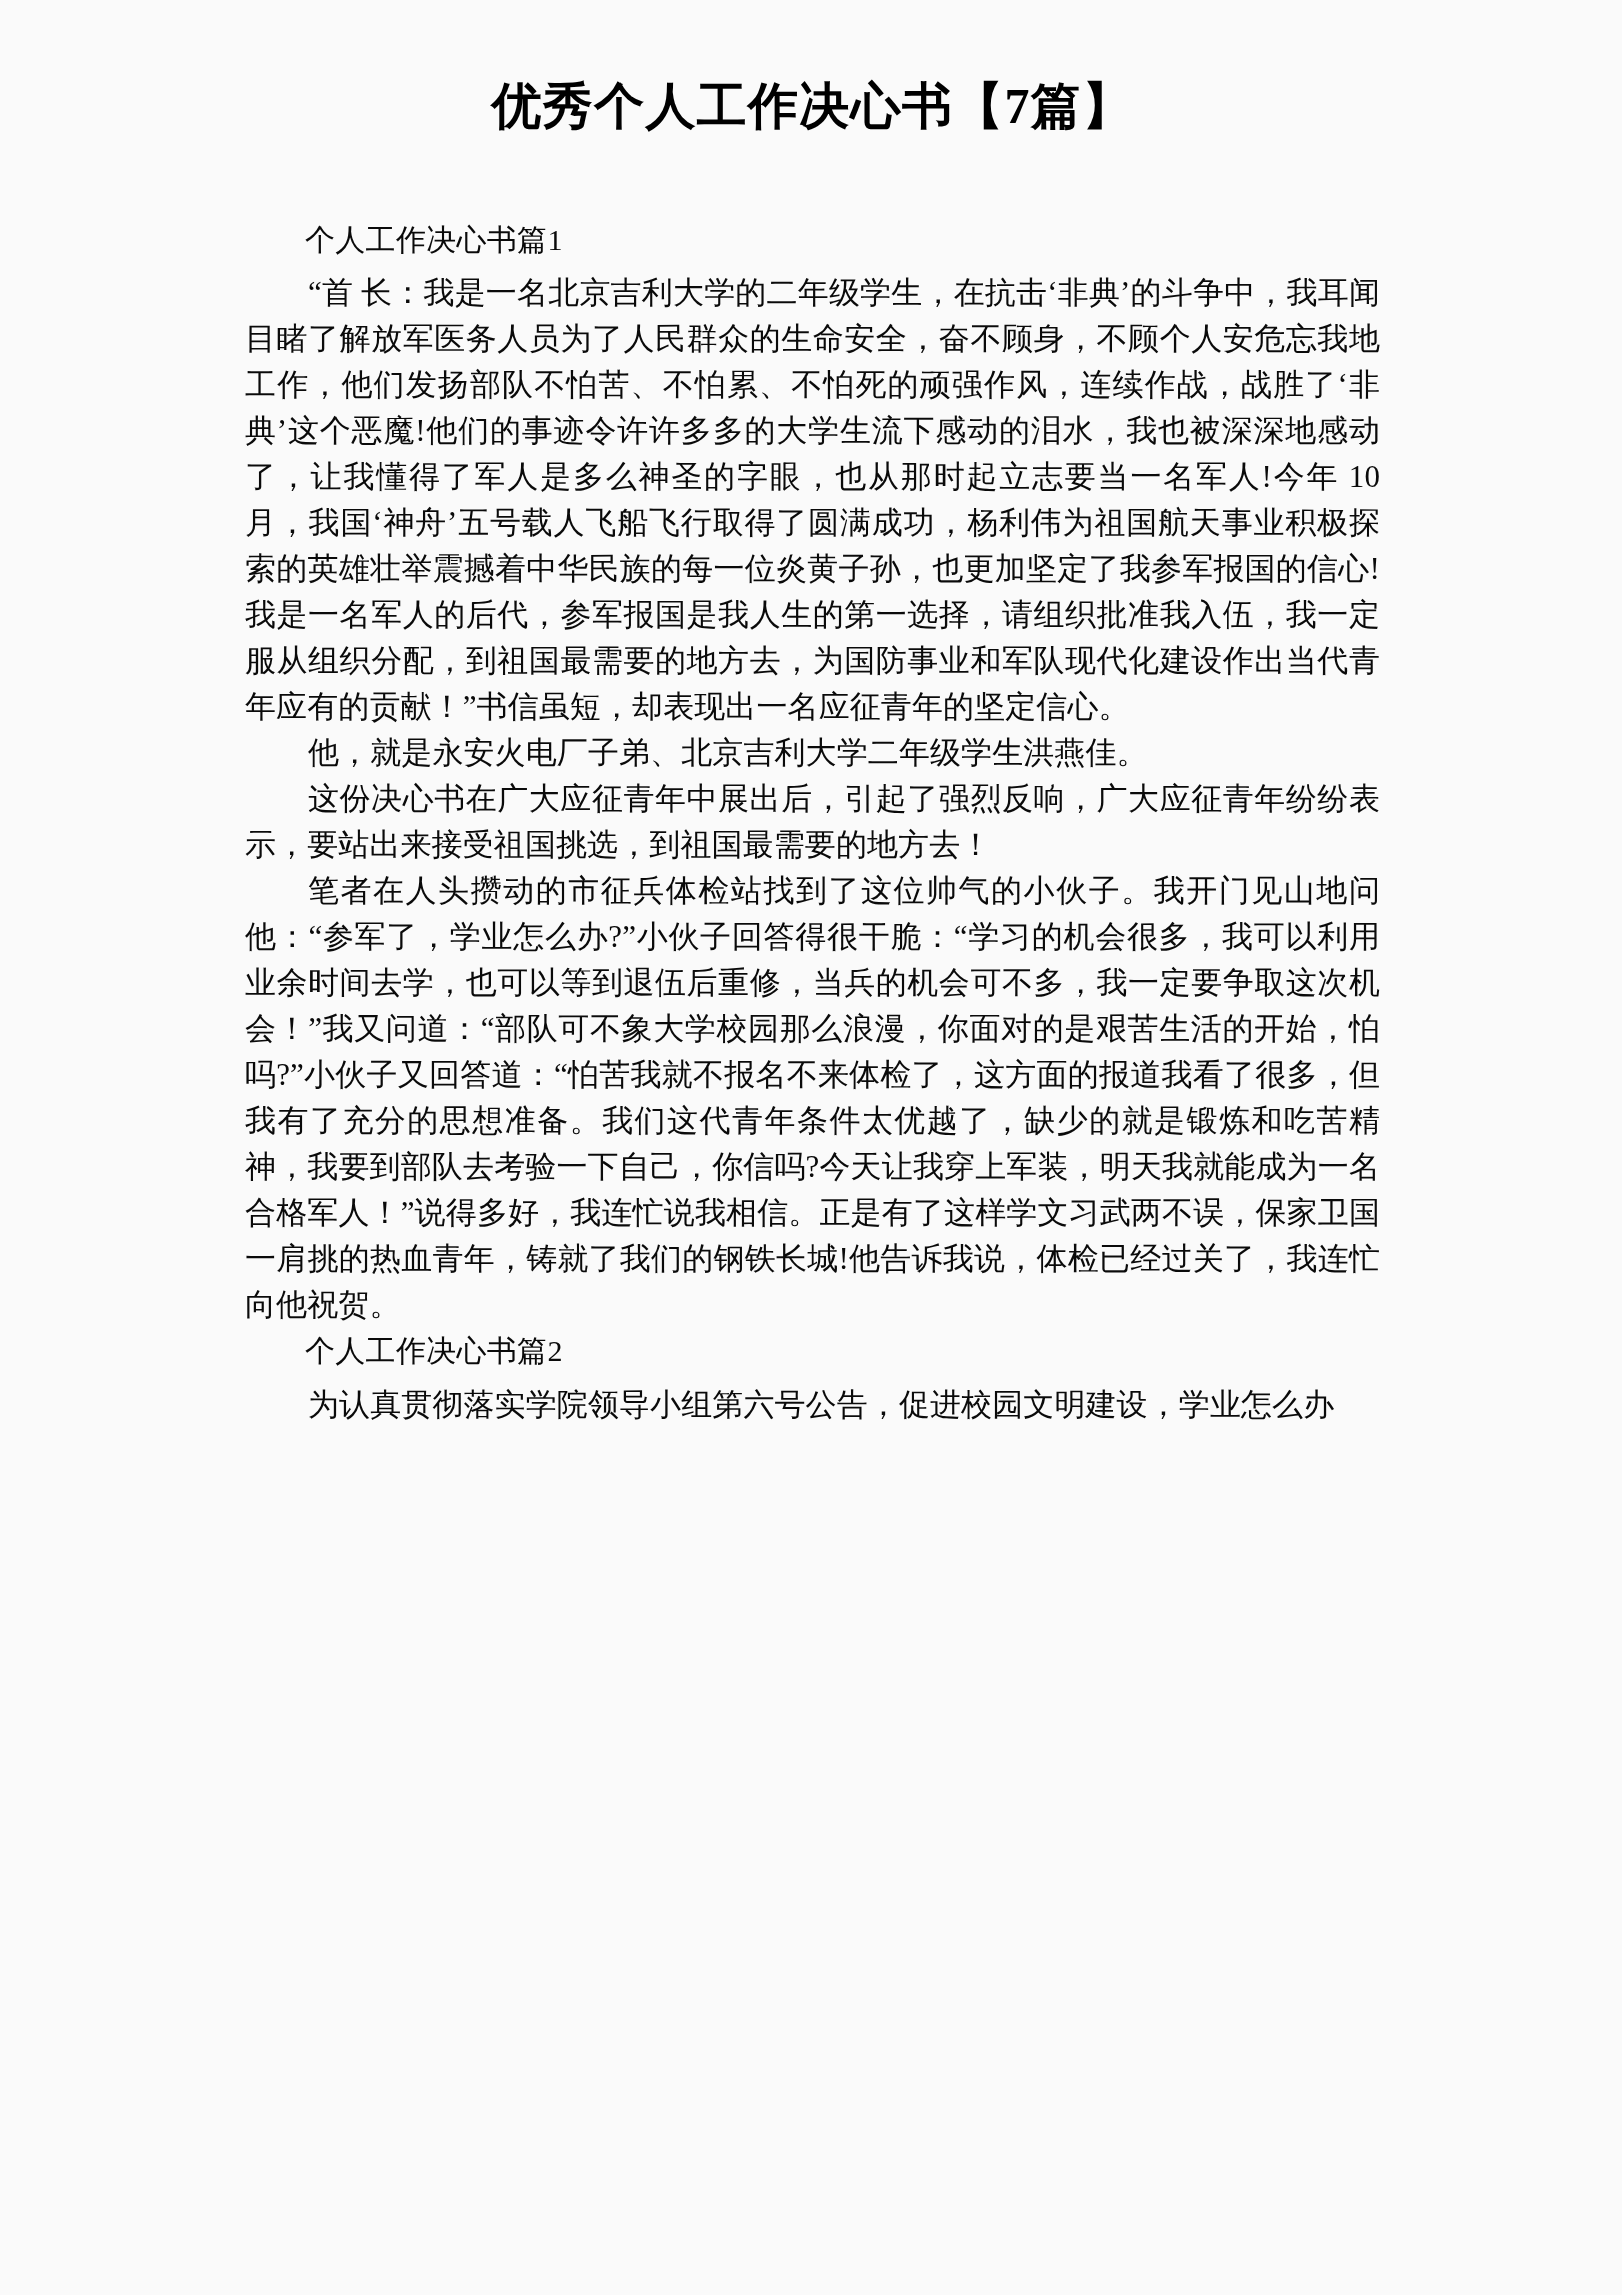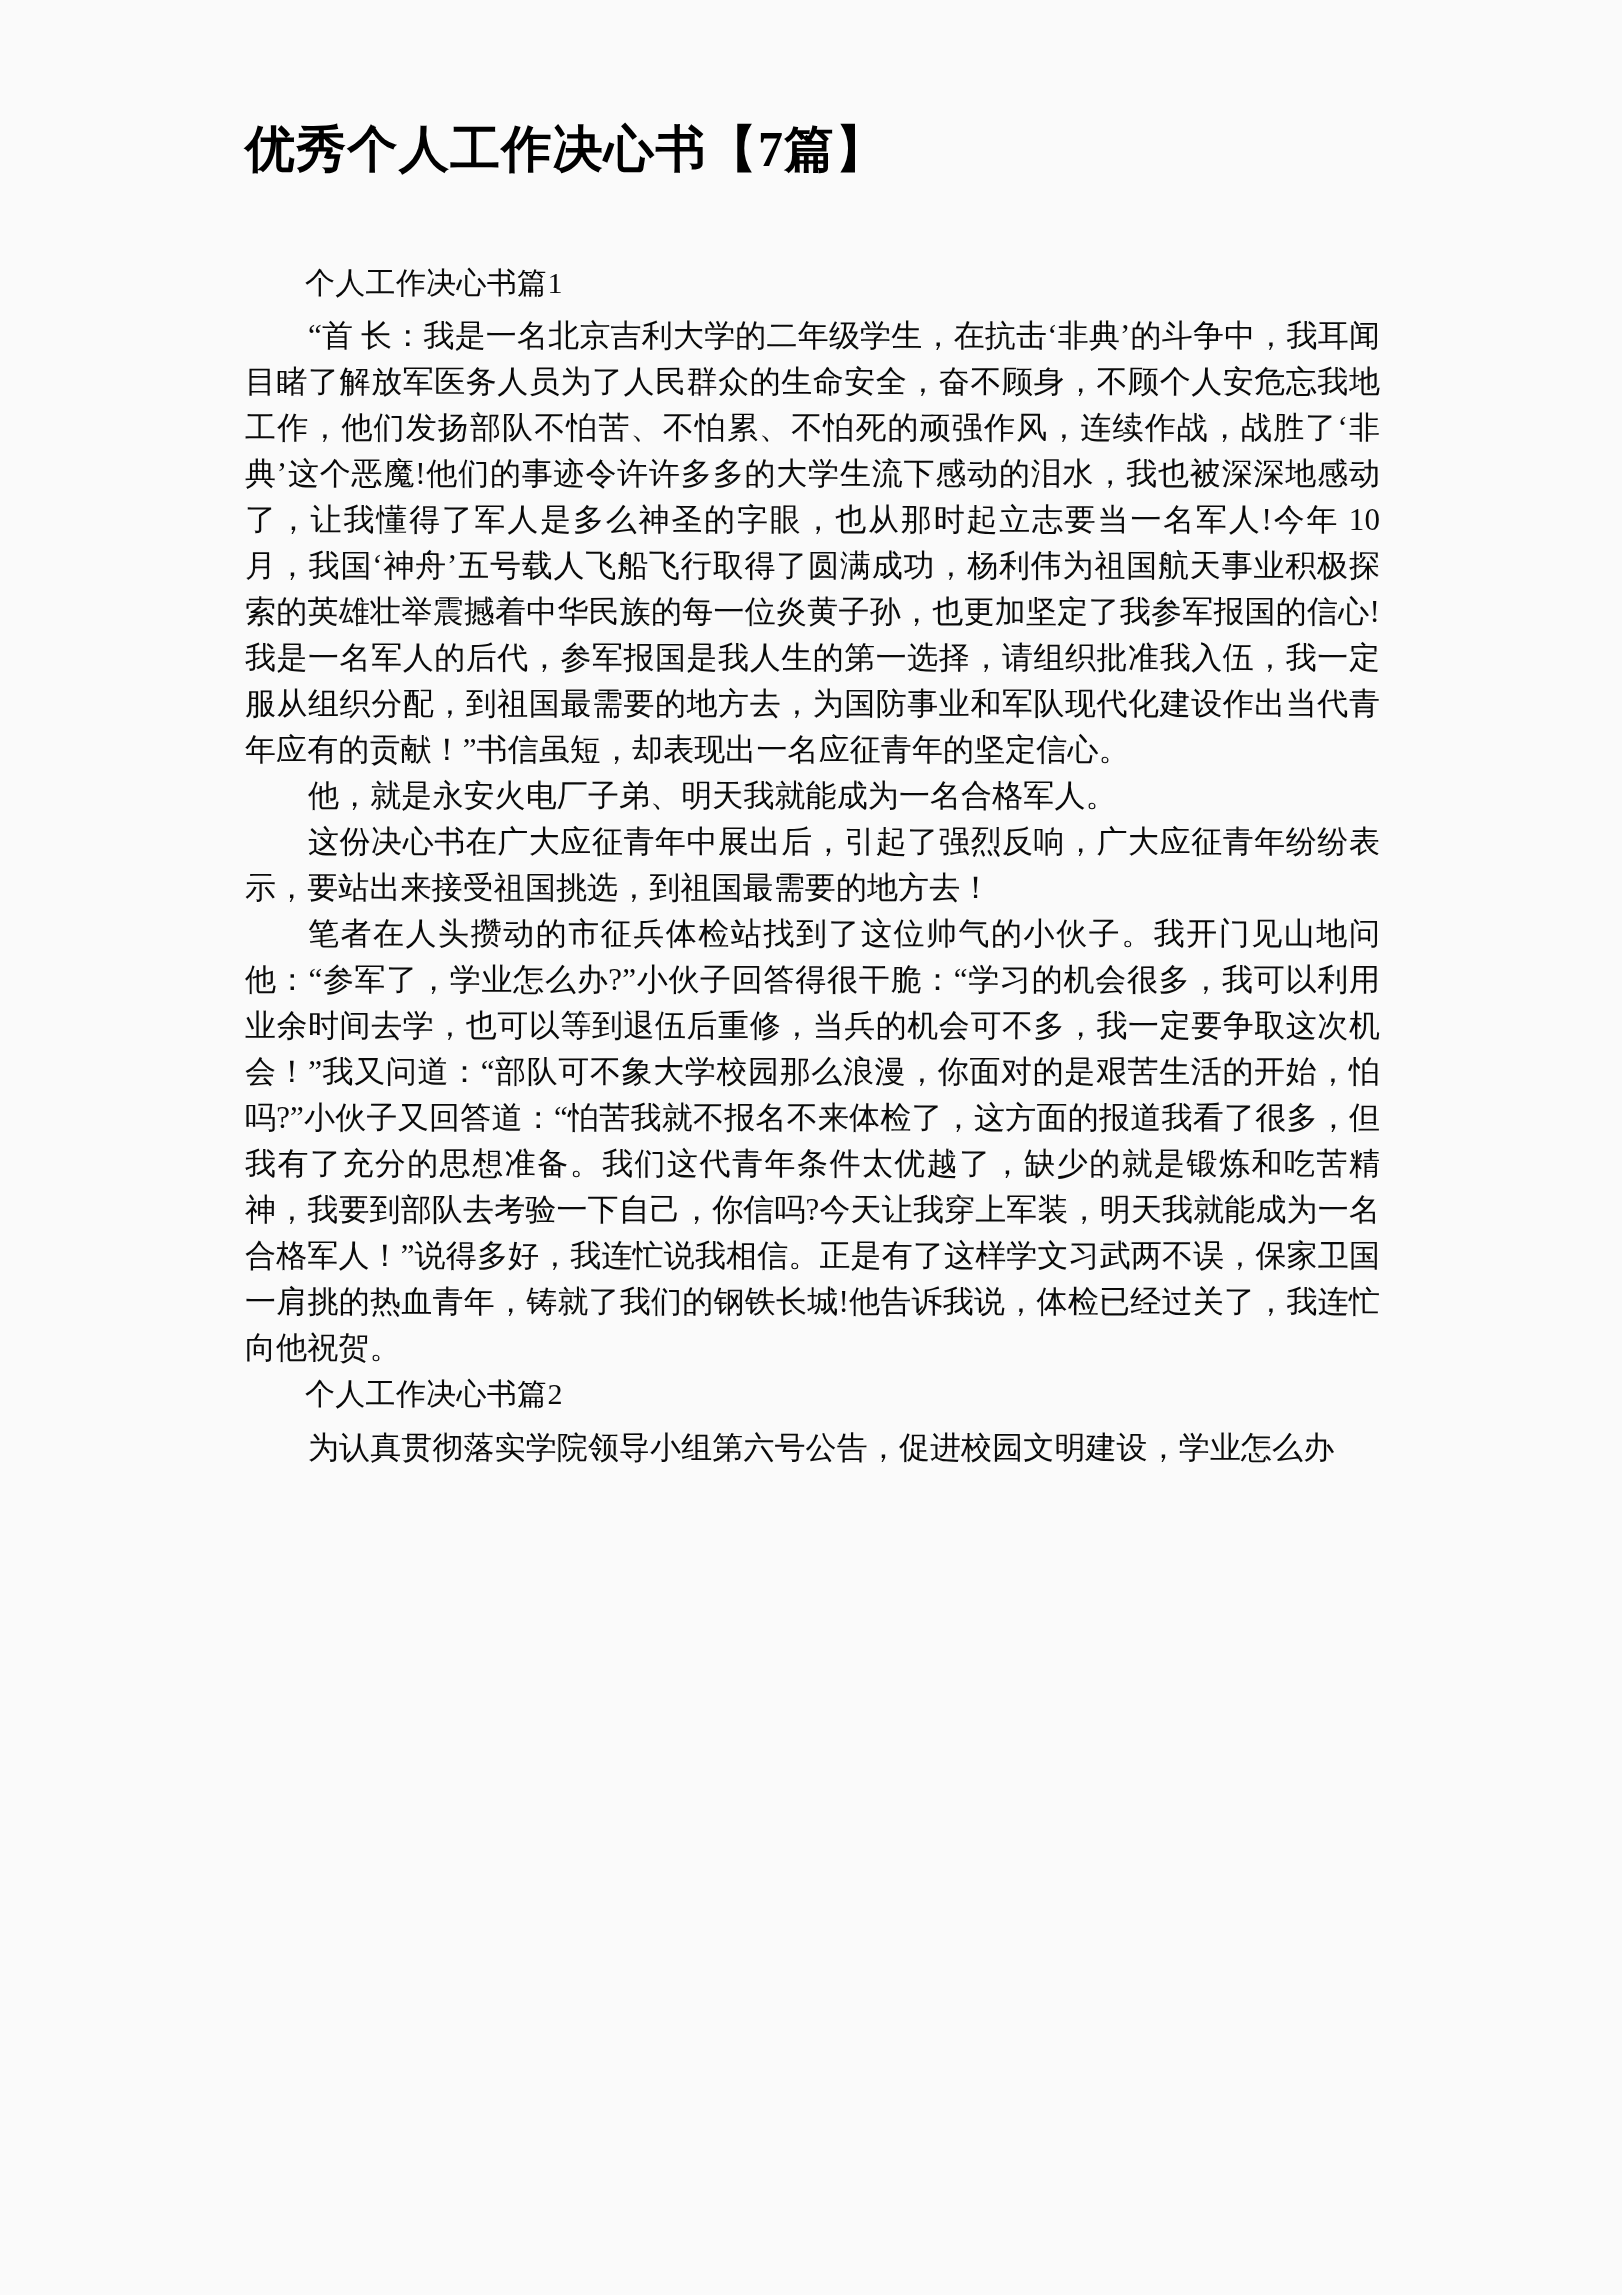--- a/index.html
+++ b/index.html
@@ -20,24 +20,25 @@
   }
   .content {
     position: absolute;
     left: 245px;
     top: 0;
     width: 1135px;
   }
   .doc-title {
     font-size: 50px;
     font-weight: bold;
+    text-align: center;
     letter-spacing: 1.3px;
     line-height: 1.25;
     margin: 0;
-    padding-top: 118px;
+    padding-top: 75px;
     color: #000;
   }
   .section-heading {
     font-size: 30px;
     line-height: 46px;
     margin: 0;
     padding-left: 60px;
     letter-spacing: 0.3px;
     white-space: nowrap;
   }
@@ -67,21 +68,21 @@
     <h1 class="doc-title">优秀个人工作决心书【7篇】</h1>
 
     <div class="gap-title-to-first"></div>
 
     <div class="section-heading">个人工作决心书篇1</div>
 
     <div class="gap-sm"></div>
 
     <p class="body-para">“首 长：我是一名北京吉利大学的二年级学生，在抗击‘非典’的斗争中，我耳闻目睹了解放军医务人员为了人民群众的生命安全，奋不顾身，不顾个人安危忘我地工作，他们发扬部队不怕苦、不怕累、不怕死的顽强作风，连续作战，战胜了‘非典’这个恶魔!他们的事迹令许许多多的大学生流下感动的泪水，我也被深深地感动了，让我懂得了军人是多么神圣的字眼，也从那时起立志要当一名军人!今年 10 月，我国‘神舟’五号载人飞船飞行取得了圆满成功，杨利伟为祖国航天事业积极探索的英雄壮举震撼着中华民族的每一位炎黄子孙，也更加坚定了我参军报国的信心!我是一名军人的后代，参军报国是我人生的第一选择，请组织批准我入伍，我一定服从组织分配，到祖国最需要的地方去，为国防事业和军队现代化建设作出当代青年应有的贡献！”书信虽短，却表现出一名应征青年的坚定信心。</p>
 
-    <p class="body-para">他，就是永安火电厂子弟、明天我就能成为一名合格军人。</p>
+    <p class="body-para">他，就是永安火电厂子弟、北京吉利大学二年级学生洪燕佳。</p>
 
     <p class="body-para">这份决心书在广大应征青年中展出后，引起了强烈反响，广大应征青年纷纷表示，要站出来接受祖国挑选，到祖国最需要的地方去！</p>
 
     <p class="body-para">笔者在人头攒动的市征兵体检站找到了这位帅气的小伙子。我开门见山地问他：“参军了，学业怎么办?”小伙子回答得很干脆：“学习的机会很多，我可以利用业余时间去学，也可以等到退伍后重修，当兵的机会可不多，我一定要争取这次机会！”我又问道：“部队可不象大学校园那么浪漫，你面对的是艰苦生活的开始，怕吗?”小伙子又回答道：“怕苦我就不报名不来体检了，这方面的报道我看了很多，但我有了充分的思想准备。我们这代青年条件太优越了，缺少的就是锻炼和吃苦精神，我要到部队去考验一下自己，你信吗?今天让我穿上军装，明天我就能成为一名合格军人！”说得多好，我连忙说我相信。正是有了这样学文习武两不误，保家卫国一肩挑的热血青年，铸就了我们的钢铁长城!他告诉我说，体检已经过关了，我连忙向他祝贺。</p>
 
     <div class="section-heading">个人工作决心书篇2</div>
 
     <div class="gap-sm"></div>
 
     <p class="body-para">为认真贯彻落实学院领导小组第六号公告，促进校园文明建设，学业怎么办</p>

